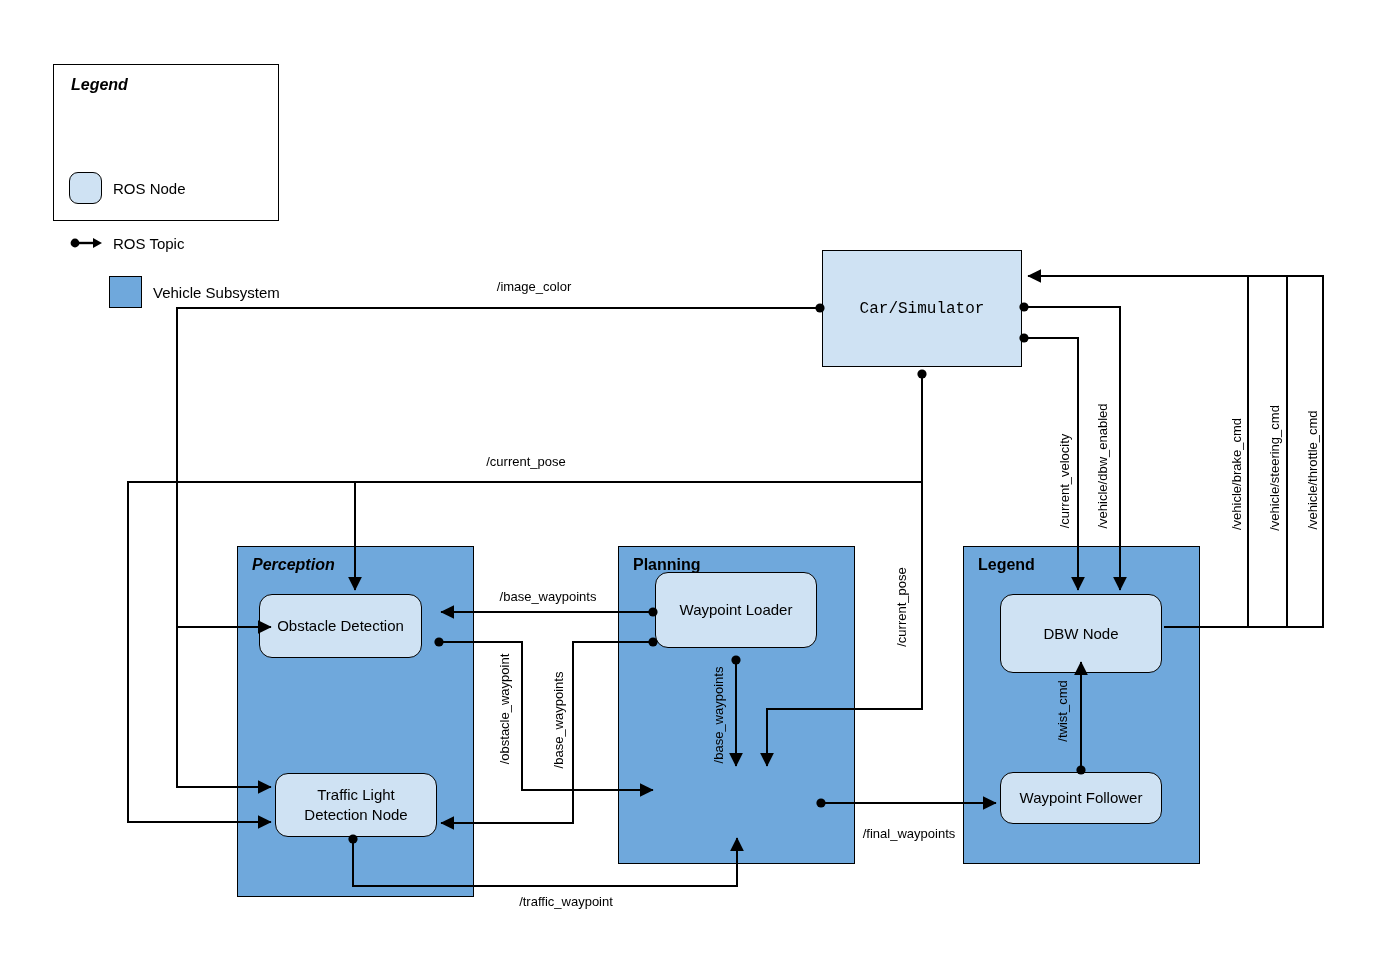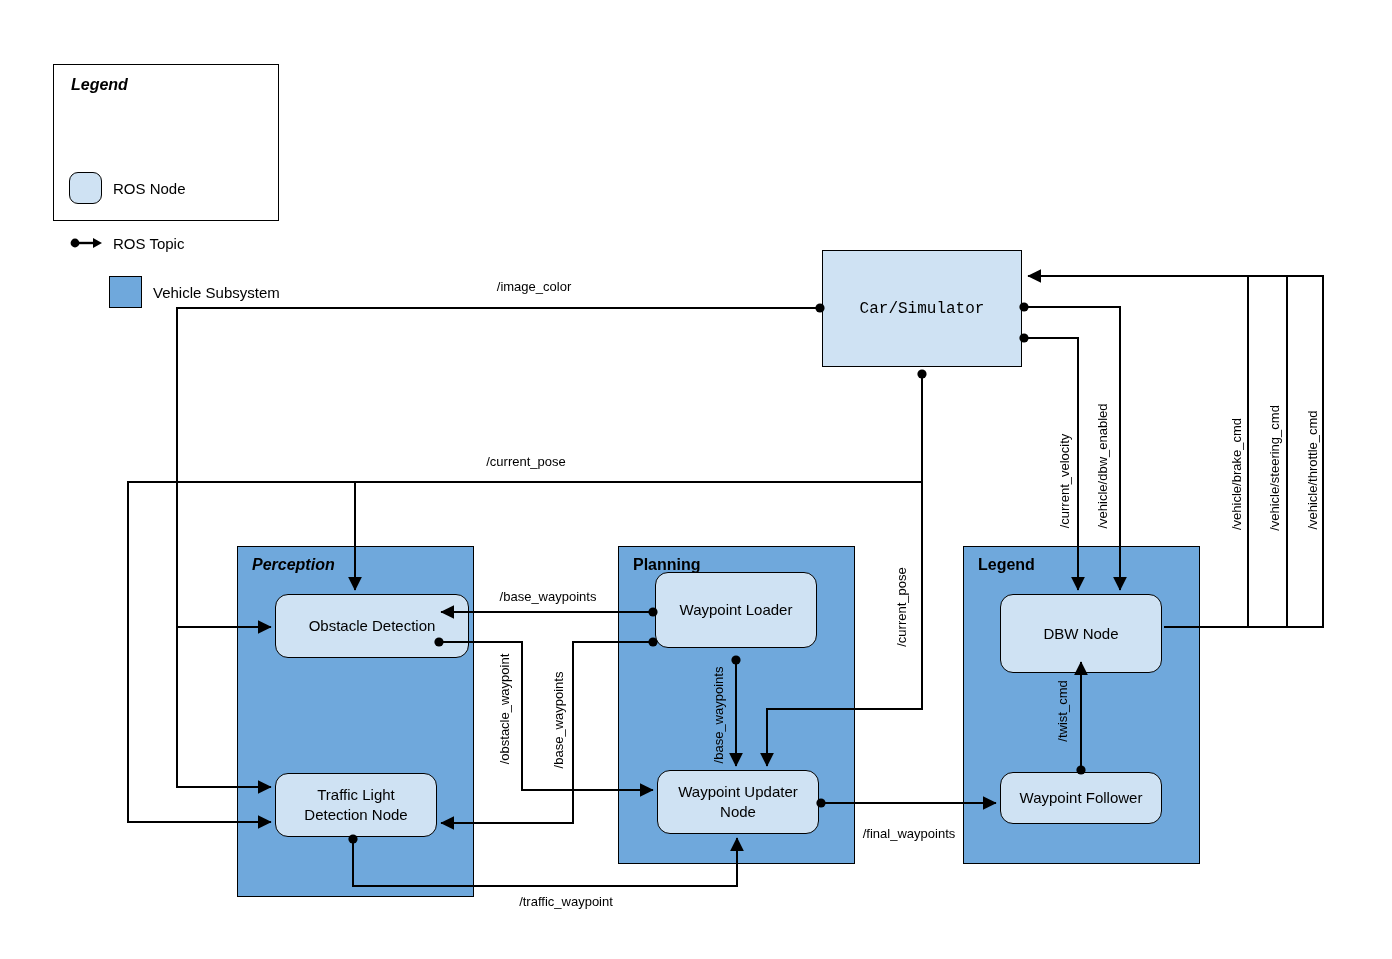--- a/index.html
+++ b/index.html
@@ -86,31 +86,28 @@
     <div class="subsystem-title">Planning</div>
   </div>
   <div class="subsystem" style="left:963px;top:546px;width:237px;height:318px;">
     <div class="subsystem-title">Legend</div>
   </div>
 
   <div class="sim-box" style="left:822px;top:250px;width:200px;height:117px;font-family:Liberation Mono, monospace;">
     <span>Car/Simulator</span>
   </div>
 
-  <div class="ros-node" style="left:275px;top:594px;width:194px;height:64px;">
+  <div class="ros-node" style="left:259px;top:594px;width:163px;height:64px;">
     <span>Obstacle Detection</span>
   </div>
   <div class="ros-node" style="left:275px;top:773px;width:162px;height:64px;">
     <span>Traffic Light Detection Node</span>
   </div>
   <div class="ros-node" style="left:655px;top:572px;width:162px;height:76px;">
     <span>Waypoint Loader</span>
-  </div>
-  <div class="ros-node" style="left:657px;top:770px;width:162px;height:64px;">
-    <span>Waypoint Updater Node</span>
   </div>
   <div class="ros-node" style="left:1000px;top:594px;width:162px;height:79px;">
     <span>DBW Node</span>
   </div>
   <div class="ros-node" style="left:1000px;top:772px;width:162px;height:52px;">
     <span>Waypoint Follower</span>
   </div>
 
   <div class="topic-label" style="left:518px;top:286px;margin-left:16px;">/image_color</div>
   <div class="topic-label" style="left:526px;top:461px;">/current_pose</div>

